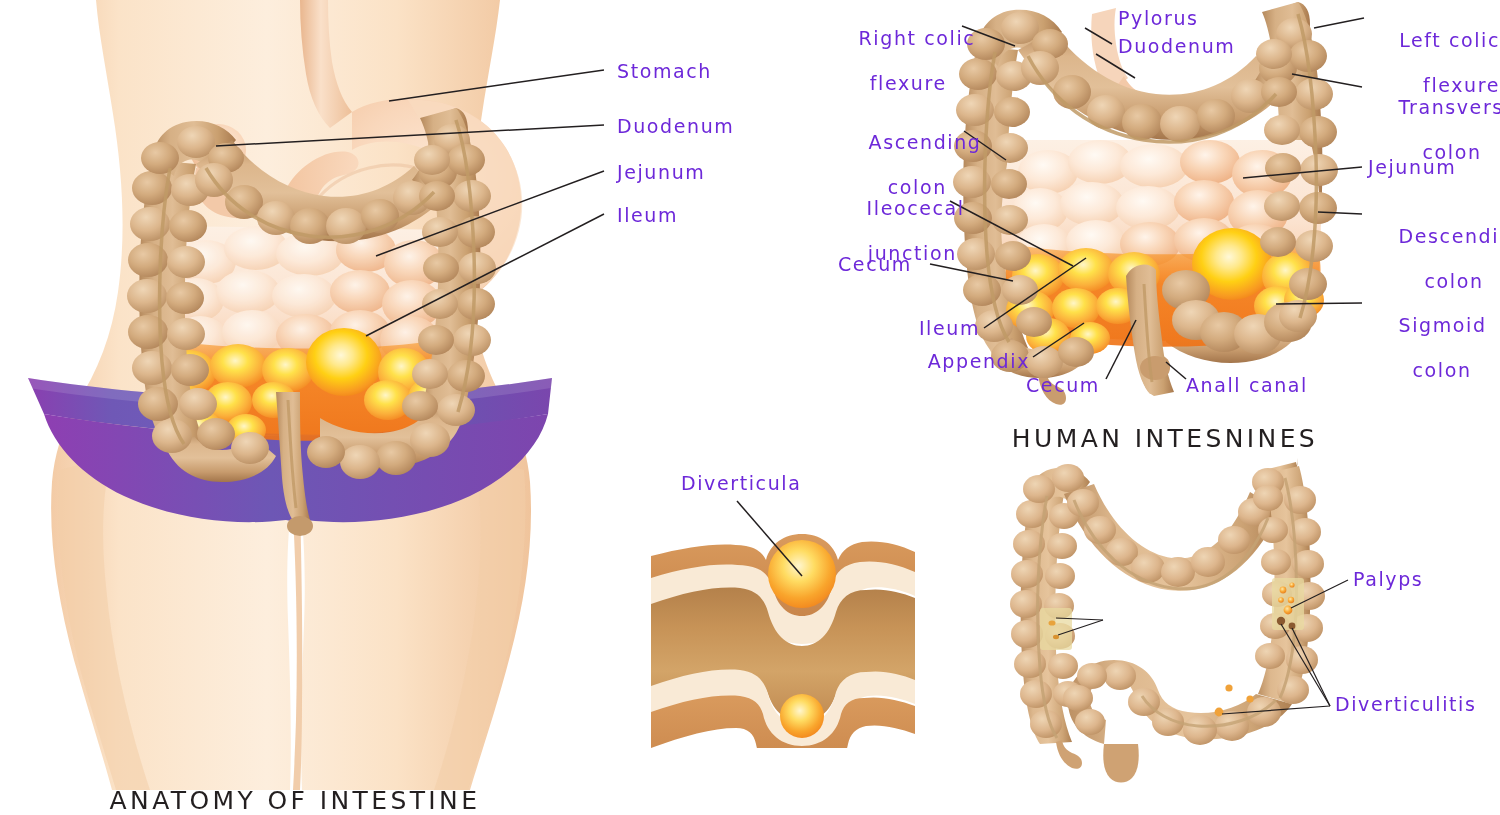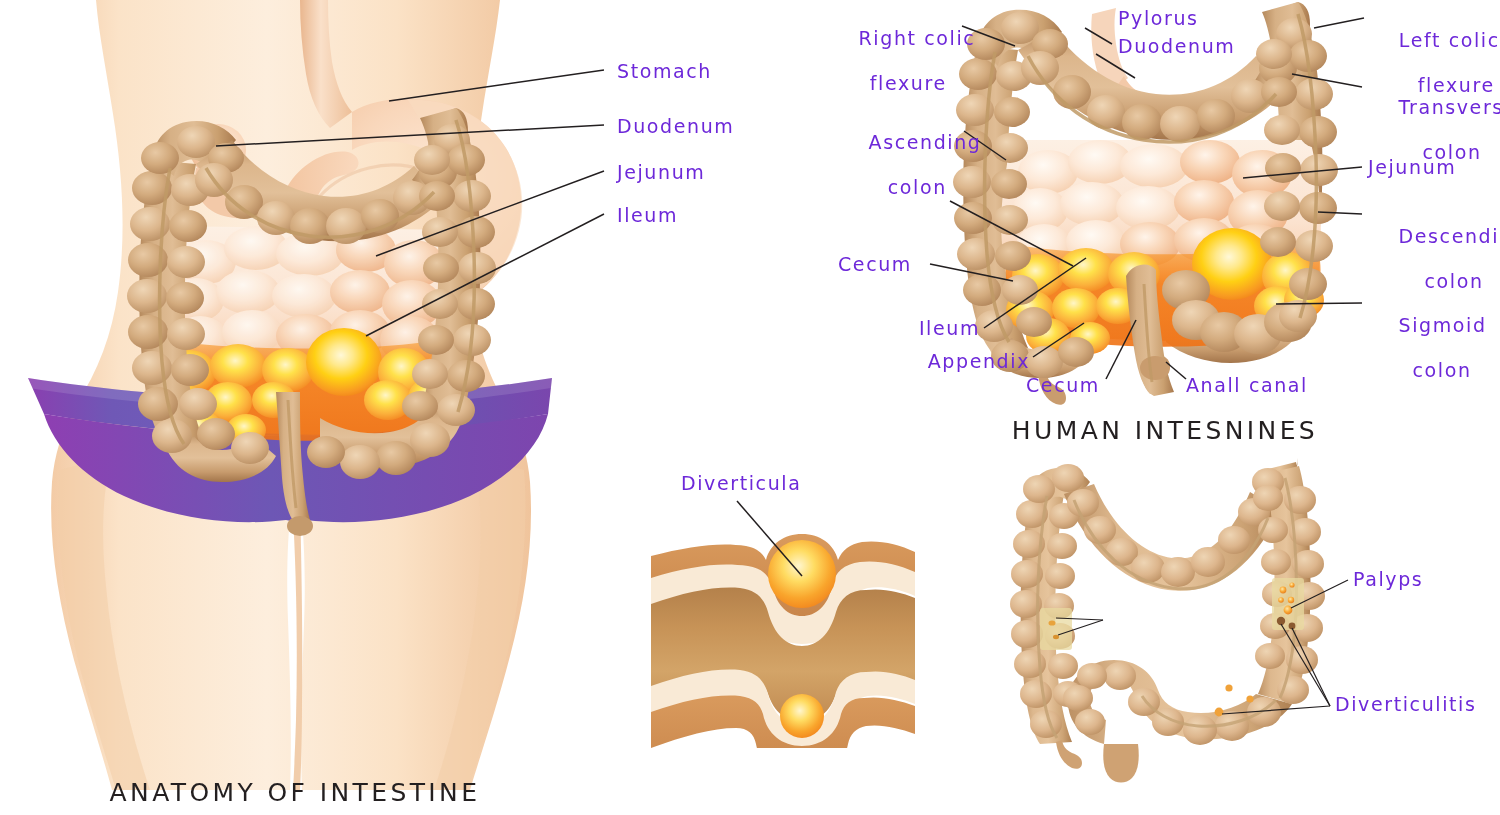--- a/index.html
+++ b/index.html
@@ -21,20 +21,21 @@
   .lbl.l{text-align:left;}
 
   .caption{
     position:absolute;
     font-family:"DejaVu Sans",sans-serif;
     font-size:25px;
     letter-spacing:3.4px;
     color:#231f20;
     white-space:pre;
     text-align:center;
+    margin-top:8px;
   }
 
   svg.art{position:absolute;left:0;top:0;width:1500px;height:815px;overflow:visible;}
   .leader{stroke:#231f20;stroke-width:1.5;fill:none;}
   .leader-thin{stroke:#231f20;stroke-width:1.2;fill:none;}
 </style>
 </head>
 <body>
 
 <div id="stage">
@@ -715,37 +716,41 @@
   <div class="lbl l" style="left:617px;top:161px;">Jejunum</div>
   <div class="lbl l" style="left:617px;top:204px;">Ileum</div>
 
   <div class="lbl c" style="left:828px;top:5px;width:130px;">
     <span>Right colic</span><br>
     <span>flexure</span>
   </div>
   <div class="lbl l" style="left:1118px;top:7px;">Pylorus</div>
   <div class="lbl l" style="left:1118px;top:35px;">Duodenum</div>
 
-  <div class="lbl c" style="left:1368px;top:7px;width:132px;text-align:center;">
+  <div class="lbl c" style="left:1368px;top:7px;width:132px;text-align:right;">
     <span>Left colic</span><br>
     <span style="display:inline-block;padding-left:14px;">flexure</span>
   </div>
   <div class="lbl c" style="left:1368px;top:74px;width:132px;text-align:left;">
     <span>Transverse</span><br>
     <span style="display:inline-block;padding-left:24px;">colon</span>
   </div>
   <div class="lbl c" style="left:838px;top:109px;width:128px;">
     <span>Ascending</span><br>
     <span>colon</span>
   </div>
   <div class="lbl l" style="left:1368px;top:156px;">Jejunum</div>
   <div class="lbl c" style="left:1368px;top:203px;width:140px;text-align:left;">
     <span>Descending</span><br>
     <span style="display:inline-block;padding-left:26px;">colon</span>
   </div>
+  <div class="lbl c" style="left:836px;top:175px;width:122px;">
+    <span>Ileocecal</span><br>
+    <span>junction</span>
+  </div>
   <div class="lbl l" style="left:838px;top:253px;">Cecum</div>
   <div class="lbl c" style="left:1368px;top:292px;width:120px;text-align:left;">
     <span>Sigmoid</span><br>
     <span style="display:inline-block;padding-left:14px;">colon</span>
   </div>
   <div class="lbl r" style="left:880px;top:317px;width:100px;">Ileum</div>
   <div class="lbl r" style="left:880px;top:350px;width:150px;">Appendix</div>
   <div class="lbl l" style="left:1026px;top:374px;">Cecum</div>
   <div class="lbl l" style="left:1186px;top:374px;">Anall canal</div>
 

